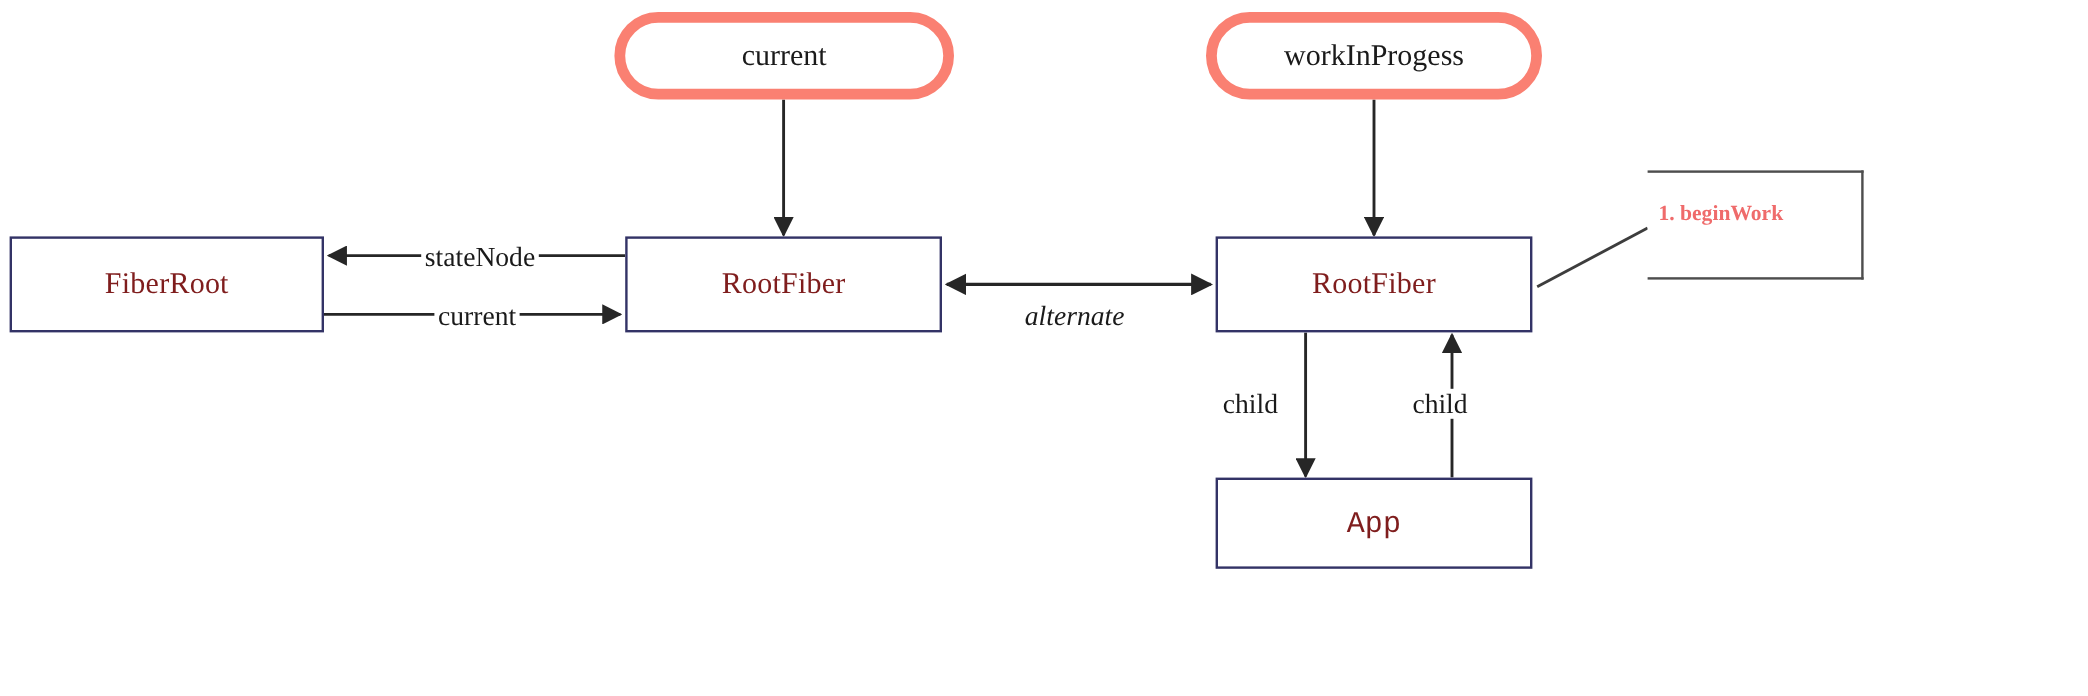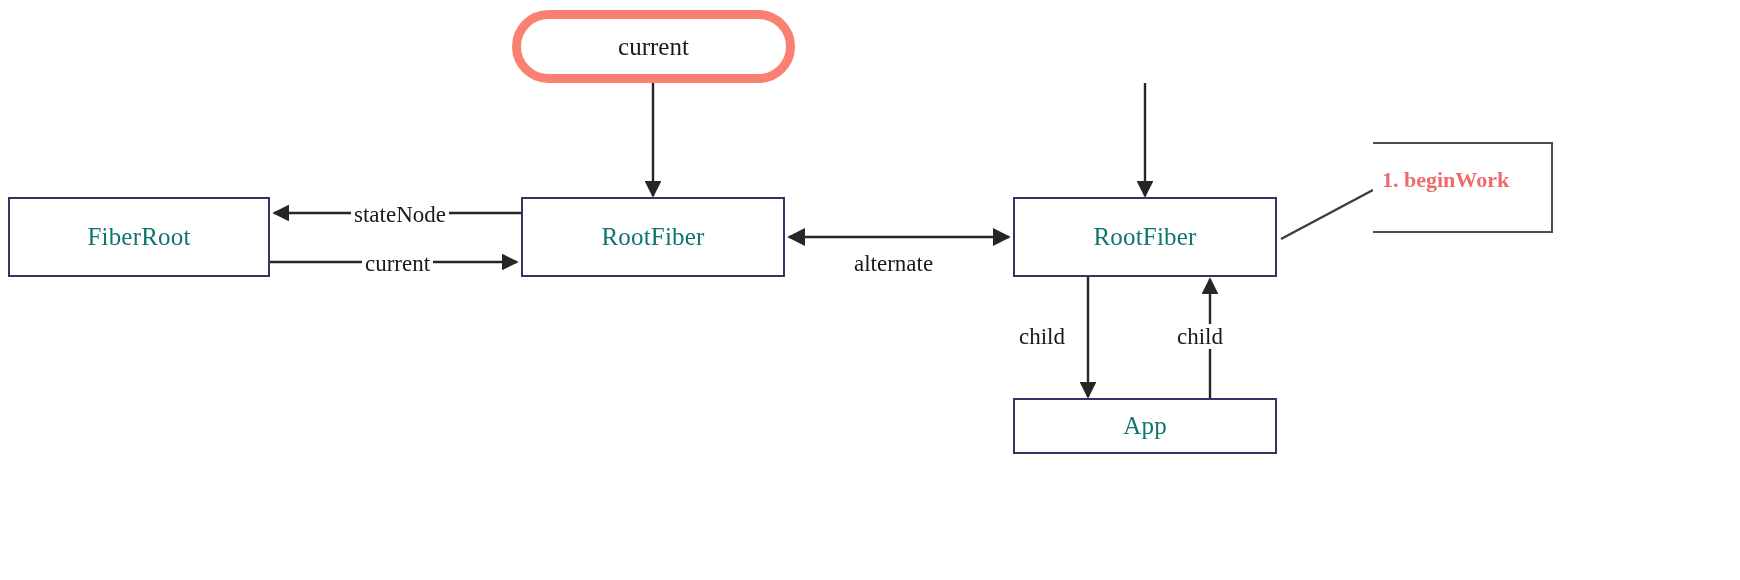--- a/index.html
+++ b/index.html
@@ -27,21 +27,21 @@
   
   .node-box {
     position: absolute;
     box-sizing: border-box;
     background: #ffffff;
     border: 2px solid #333366;
     display: flex;
     align-items: center;
     justify-content: center;
     font-size: 25px;
-    color: #0f766e;
+    color: #7f1d1d;
     font-family: "Liberation Serif", "DejaVu Serif", serif;
     letter-spacing: 0.2px;
   }
   
   .pill-node {
     position: absolute;
     box-sizing: border-box;
     background: #ffffff;
     border: 9px solid #fa8072;
     border-radius: 40px;
@@ -66,21 +66,21 @@
   
   .callout-box {
     position: absolute;
     box-sizing: border-box;
     background: #ffffff;
     border: 2px solid #4d4d4d;
     border-left: none;
   }
   .callout-label {
     position: absolute;
-    font-size: 22px;
+    font-size: 18px;
     font-weight: bold;
     color: #ef6b6b;
     font-family: "Liberation Serif", "DejaVu Serif", serif;
     white-space: nowrap;
   }
 </style>
 </head>
 <body>
 
 <div id="canvas">
@@ -109,42 +109,45 @@
 
     <line x1="1210" y1="398" x2="1210" y2="279" stroke="#262626" stroke-width="2.4" marker-end="url(#arrow-end)"></line>
 
     <line x1="1281" y1="239" x2="1373" y2="190" stroke="#3d3d3d" stroke-width="2.4"></line>
   </svg>
 
   <div class="pill-node" style="left:512px; top:10px; width:283px; height:73px;">
     <span>current</span>
   </div>
 
+  <div class="pill-node" style="left:1005px; top:10px; width:280px; height:73px;">
+    <span>workInProgess</span>
+  </div>
 
   <div class="node-box" style="left:8px; top:197px; width:262px; height:80px;">
     <span>FiberRoot</span>
   </div>
 
   <div class="node-box" style="left:521px; top:197px; width:264px; height:80px;">
     <span>RootFiber</span>
   </div>
 
   <div class="node-box" style="left:1013px; top:197px; width:264px; height:80px;">
     <span>RootFiber</span>
   </div>
 
-  <div class="node-box" style="left:1013px; top:398px; width:264px; height:56px;">
+  <div class="node-box" style="left:1013px; top:398px; width:264px; height:76px;font-family:Liberation Mono, monospace;">
     <span>App</span>
   </div>
 
   <div class="edge-label" style="left:351px; top:202px;">stateNode</div>
 
   <div class="edge-label" style="left:362px; top:251px;">current</div>
 
-  <div class="edge-label" style="left:851px; top:251px;">alternate</div>
+  <div class="edge-label" style="left:851px; top:251px;font-style:italic;">alternate</div>
 
   <div class="edge-label" style="left:1016px; top:324px;">child</div>
 
   <div class="edge-label" style="left:1174px; top:324px;">child</div>
 
   <div class="callout-box" style="left:1373px; top:142px; width:180px; height:91px;"></div>
 
   <div class="callout-label" style="left:1382px; top:167px;">1. beginWork</div>
 
 </div>

